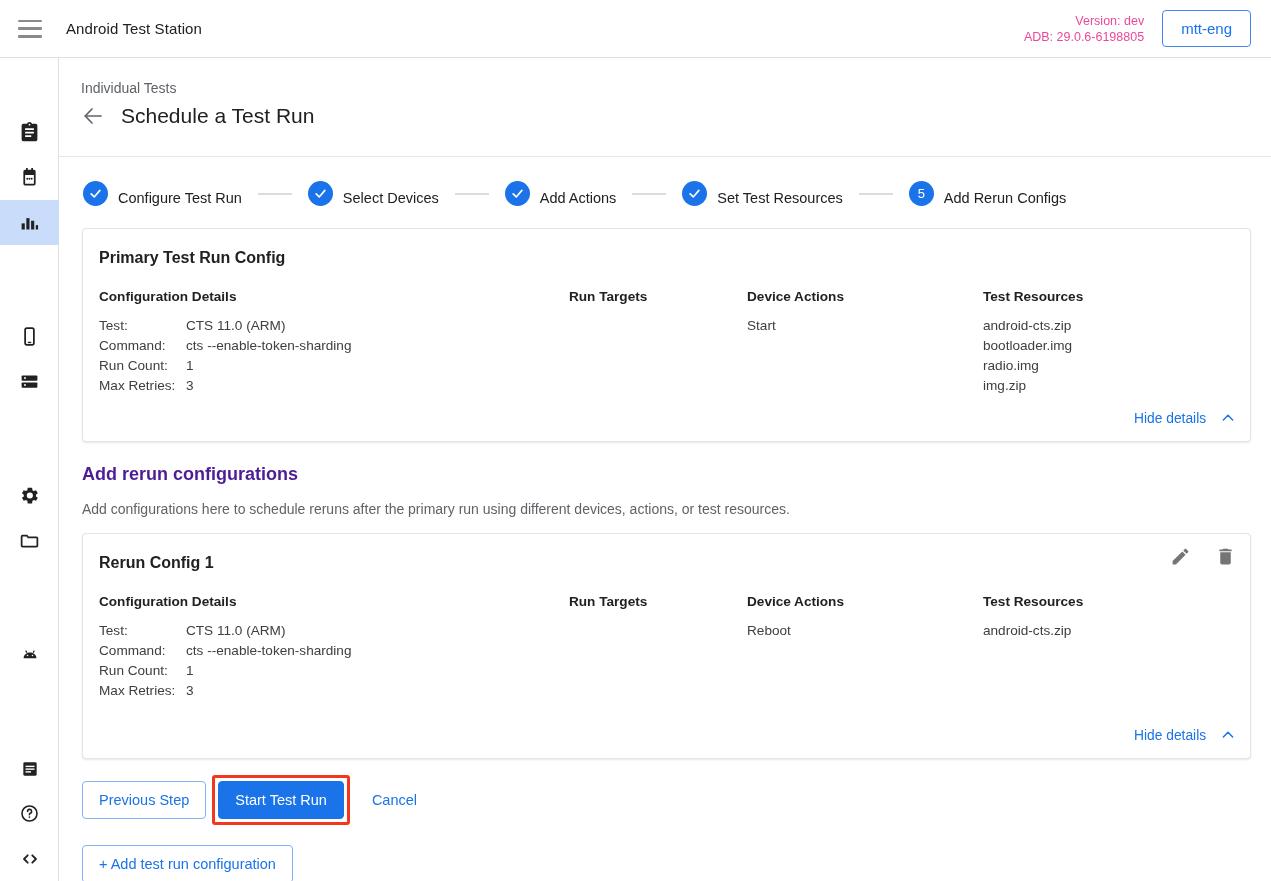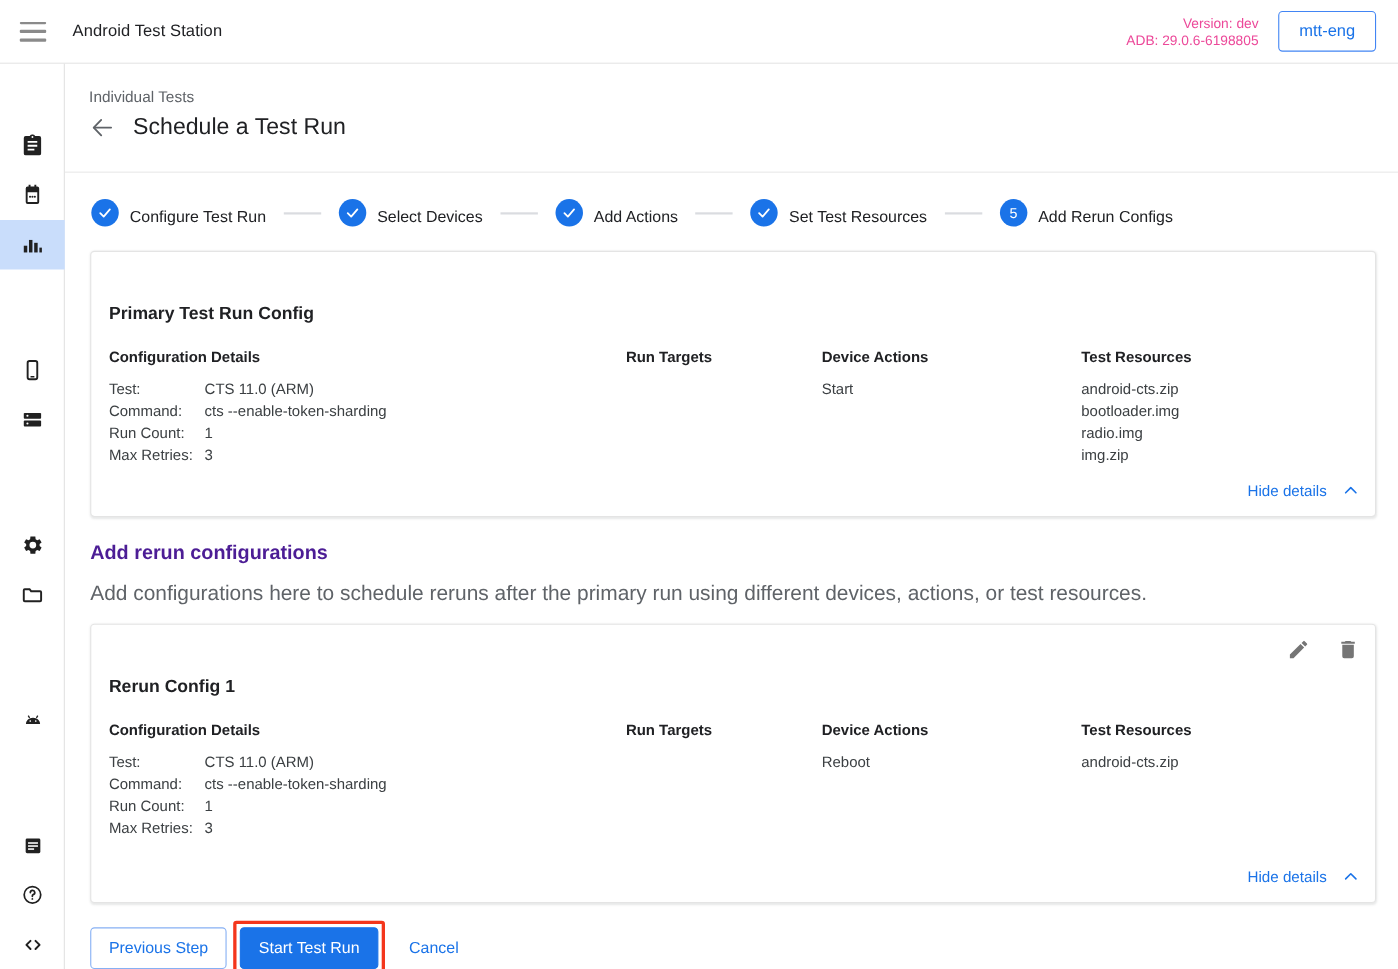--- a/index.html
+++ b/index.html
@@ -84,21 +84,21 @@
 
   
   .card {
     margin: 0 20px 0 23px;
     border: 1px solid #e4e4e4;
     border-radius: 4px;
     background: #fff;
     box-shadow: 0 1px 2px rgba(60,64,67,.12);
     position: relative;
   }
-  .card-title { font-size: 16px; font-weight: 700; color: #202124; margin-top: 28px; }
+  .card-title { font-size: 16px; font-weight: 700; color: #202124; }
   .card-inner { padding: 20px 16px 4px 16px; }
   .cols { display: flex; }
   .col-config { width: 470px; }
   .col-targets { width: 178px; }
   .col-actions { width: 236px; }
   .col-resources { flex: 1; }
   .col-head { font-size: 13.6px; font-weight: 700; color: #202124; margin: 22px 0 12px 0; }
   .kv { display: flex; font-size: 13.6px; color: #3c4043; line-height: 20px; }
   .kv-k { width: 87px; flex: none; }
   .kv-v { }
@@ -111,21 +111,21 @@
   .card-icons {
     position: absolute; right: 14px; top: 12px; display: flex; gap: 24px;
   }
   .icon-btn { cursor: pointer; color: #757575; }
 
   
   .section-head {
     margin: 22px 0 0 23px; font-size: 18px; font-weight: 700; color: #4c1d95;
   }
   .section-sub {
-    margin: 16px 0 16px 23px; font-size: 19px; color: #5f6368;
+    margin: 16px 0 16px 23px; font-size: 14px; color: #5f6368;
   }
 
   
   .btn-row { margin: 20px 0 0 23px; display: flex; align-items: center; }
   .btn {
     font-family: "Liberation Sans", sans-serif; font-size: 14.5px;
     border-radius: 4px; cursor: pointer; padding: 10px 16px;
   }
   .btn-outline { border: 1px solid #86b0f4; background: #fff; color: #1a73e8; }
   .btn-primary { border: 1px solid #1a73e8; background: #1a73e8; color: #fff; }

